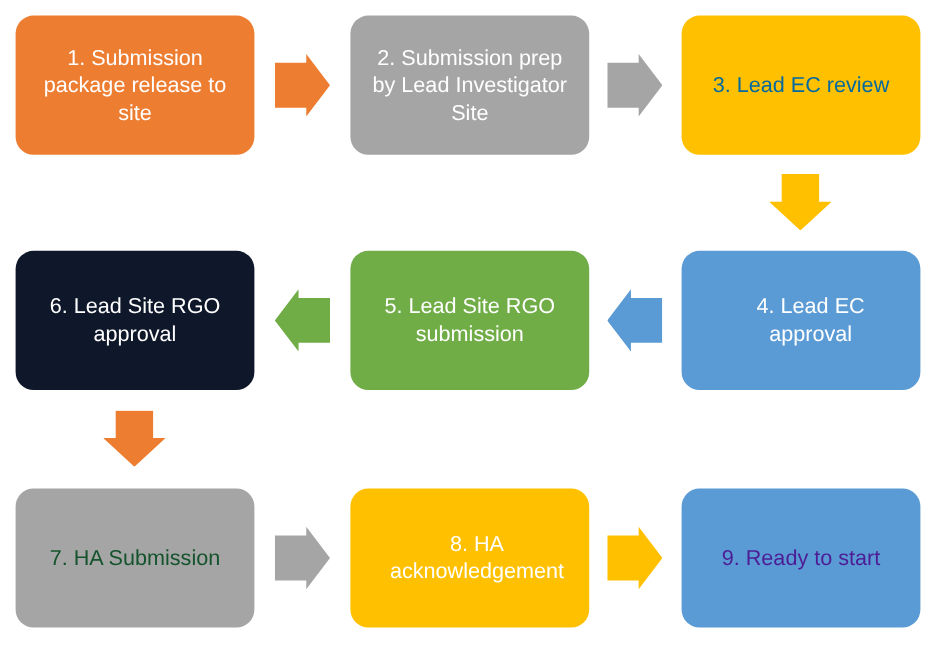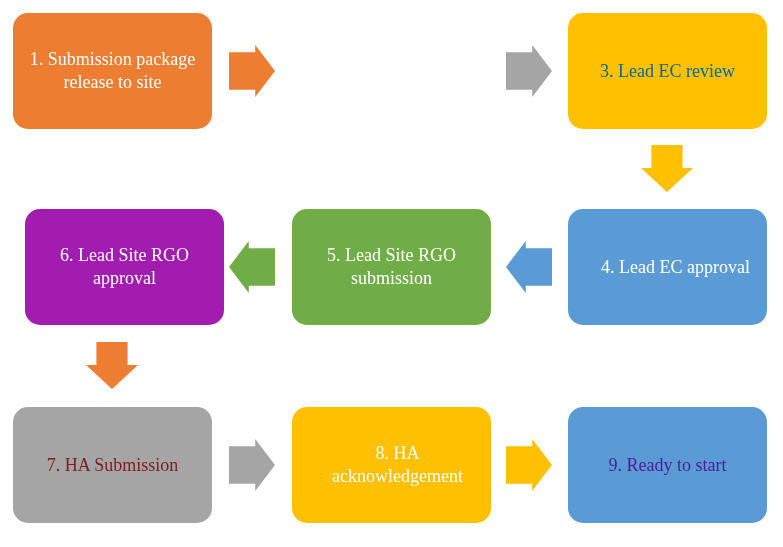--- a/index.html
+++ b/index.html
@@ -6,21 +6,21 @@
     margin: 0;
     padding: 0;
     background: #ffffff;
   }
   .stage {
     position: relative;
     width: 783px;
     height: 547px;
     background: #ffffff;
     overflow: hidden;
-    font-family: Liberation Serif, serif;
+    font-family: Liberation Sans, sans-serif;
   }
   .box {
     position: absolute;
     width: 199px;
     height: 116px;
     border-radius: 15px;
     display: flex;
     align-items: center;
     justify-content: center;
     text-align: center;
@@ -57,43 +57,46 @@
 </head>
 <body>
 
 <div class="stage">
 
   <div class="box r1 c1" style="background: rgb(237, 125, 49); color: rgb(255, 255, 255);">
     <span class="box-label">1. Submission package release to site</span>
   </div>
   <div class="arrow h right a1" style="background: rgb(237, 125, 49);"></div>
 
+  <div class="box r1 c2" style="background: rgb(165, 165, 165); color: rgb(255, 255, 255);">
+    <span class="box-label">2. Submission prep by Lead Investigator Site</span>
+  </div>
   <div class="arrow h right a2" style="background: rgb(165, 165, 165);"></div>
 
   <div class="box r1 c3" style="background: rgb(255, 192, 0); color: #0369a1;">
     <span class="box-label">3. Lead EC review</span>
   </div>
   <div class="arrow v down a3" style="background: rgb(255, 192, 0);"></div>
 
   <div class="box r2 c3" style="background: rgb(91, 155, 213); color: rgb(255, 255, 255); padding-left: 30px;">
     <span class="box-label">4. Lead EC approval</span>
   </div>
   <div class="arrow h left a4" style="background: rgb(91, 155, 213);"></div>
 
   <div class="box r2 c2" style="background: rgb(112, 173, 71); color: rgb(255, 255, 255); justify-content: center;">
     <span class="box-label">5. Lead Site RGO submission</span>
   </div>
   <div class="arrow h left a5" style="background: rgb(112, 173, 71);"></div>
 
-  <div class="box r2 c1" style="background: #a21caf; color: rgb(255, 255, 255); margin-left: 12px;">
+  <div class="box r2 c1" style="background: #0f172a; color: rgb(255, 255, 255);">
     <span class="box-label">6. Lead Site RGO approval</span>
   </div>
   <div class="arrow v down a6" style="background: rgb(237, 125, 49);"></div>
 
-  <div class="box r3 c1" style="background: rgb(165, 165, 165); color: #7f1d1d;">
+  <div class="box r3 c1" style="background: rgb(165, 165, 165); color: #14532d;">
     <span class="box-label">7. HA Submission</span>
   </div>
   <div class="arrow h right a7" style="background: rgb(165, 165, 165);"></div>
 
   <div class="box r3 c2" style="background: rgb(255, 192, 0); color: rgb(255, 255, 255); padding-left: 26px;">
     <span class="box-label">8. HA acknowledgement</span>
   </div>
   <div class="arrow h right a8" style="background: rgb(255, 192, 0);"></div>
 
   <div class="box r3 c3" style="background: rgb(91, 155, 213); color: #4c1d95;">

